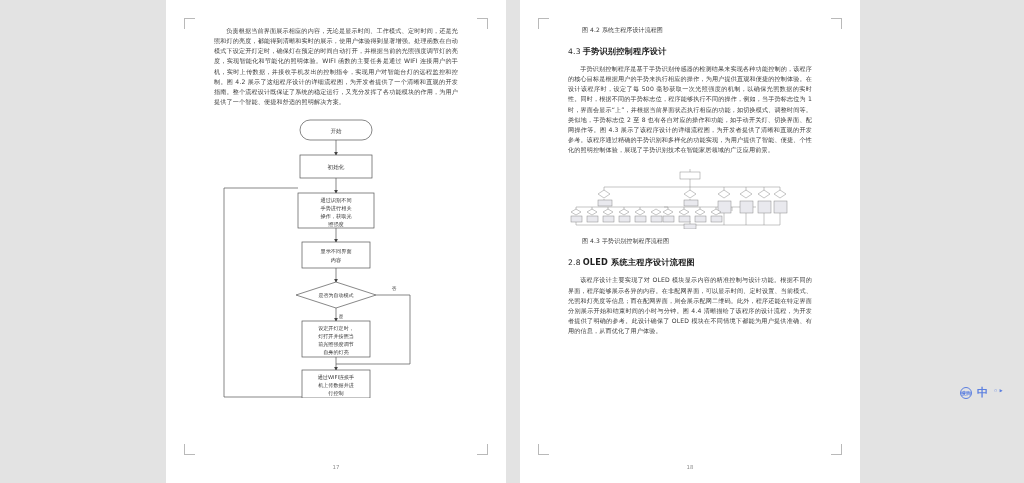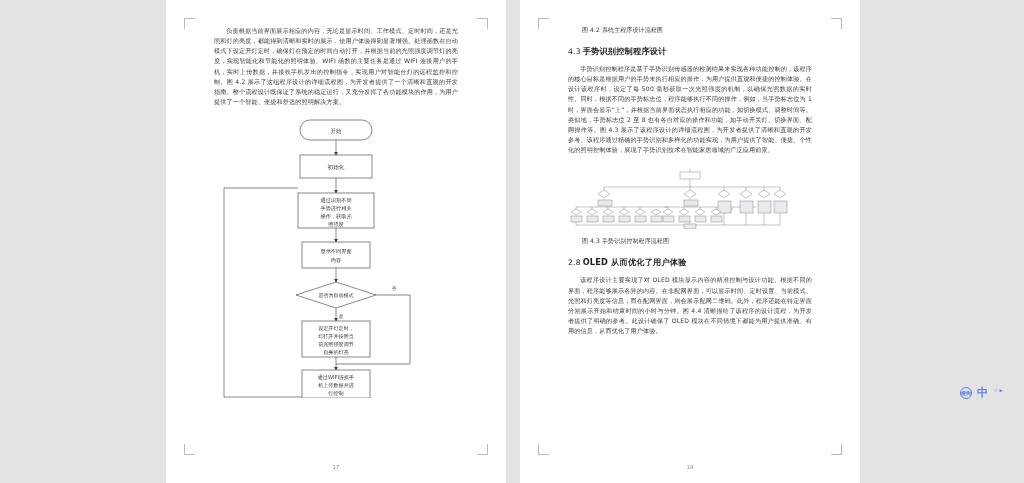--- a/index.html
+++ b/index.html
@@ -343,21 +343,21 @@
             <rect x="127" y="47" width="11" height="6"></rect>
             <rect x="143" y="47" width="11" height="6"></rect>
             <rect x="116" y="55" width="12" height="5"></rect>
           </g>
         </svg>
       </div>
 
       <p class="fig-caption" style="margin-top:4px;">图 4.3 手势识别控制程序流程图</p>
 
       <h2 class="section">
-        <span class="num">2.8</span><span>OLED 从而优化了用户体验</span>
+        <span class="num">2.8</span><span>OLED 系统主程序设计流程图</span>
       </h2>
 
       <p class="body">该程序设计主要实现了对 OLED 模块显示内容的精准控制与设计功能。根据不同的界面，程序能够展示各异的内容。在非配网界面，可以显示时间、定时设置、当前模式、光照和灯亮度等信息；而在配网界面，则会展示配网二维码。此外，程序还能在特定界面分别展示开始和结束时间的小时与分钟。图 4.4 清晰描绘了该程序的设计流程，为开发者提供了明确的参考。此设计确保了 OLED 模块在不同情境下都能为用户提供准确、有用的信息，从而优化了用户体验。</p>
     </div>
 
     <div class="page-num">18</div>
   </div>
 
   <div id="ime-bar">
     <div class="ime-logo">

